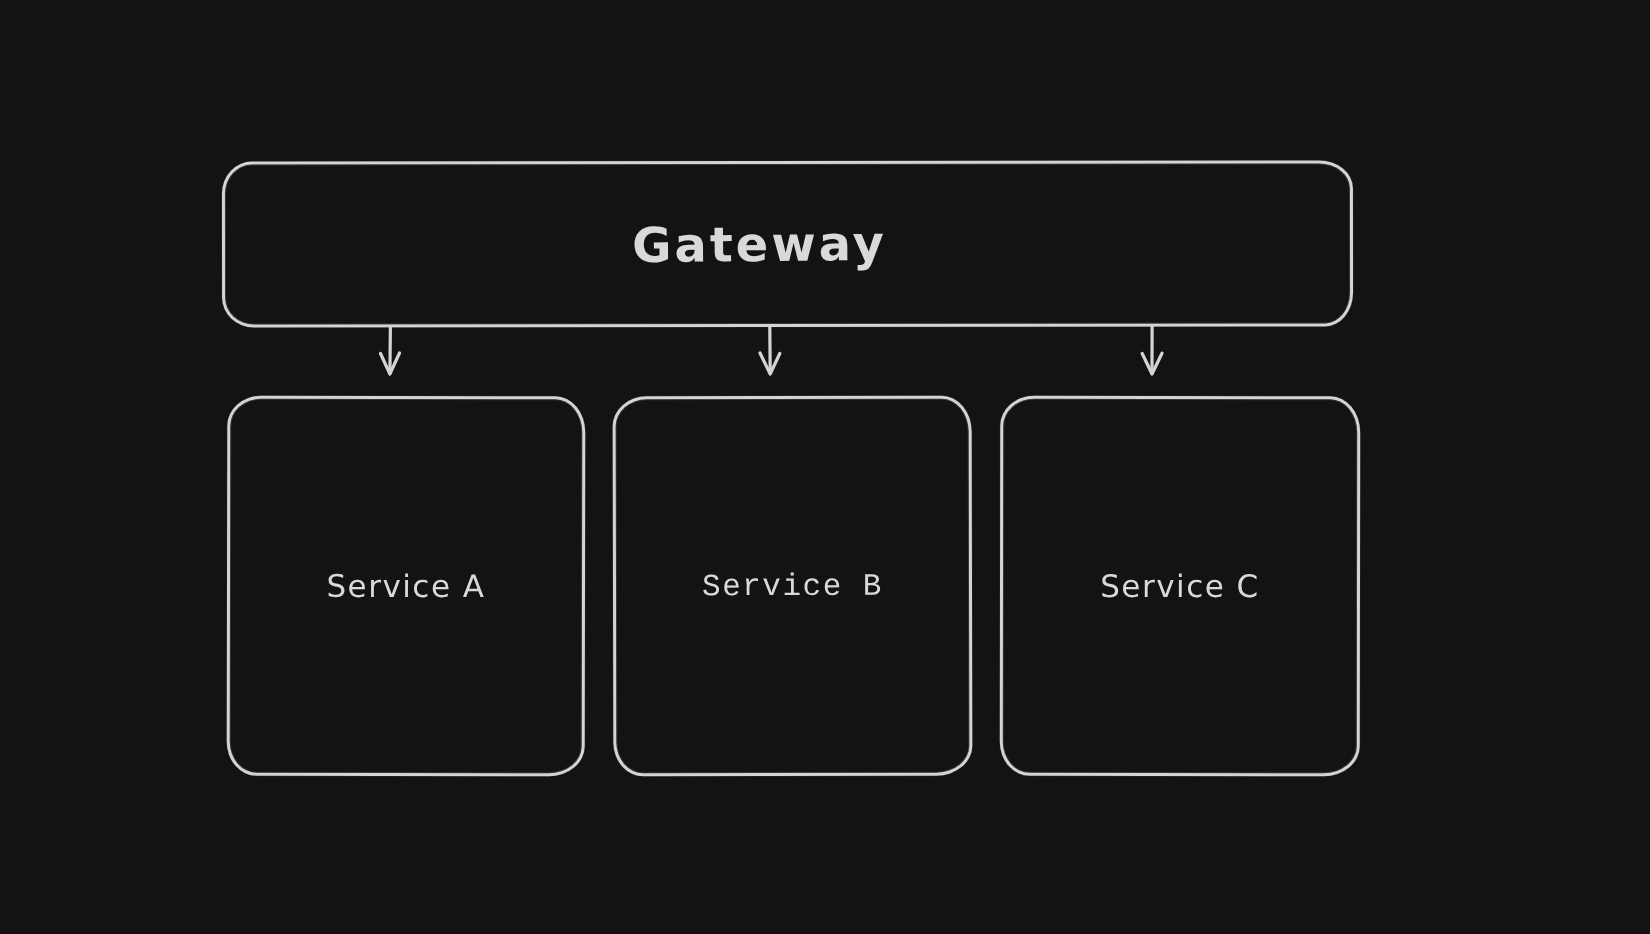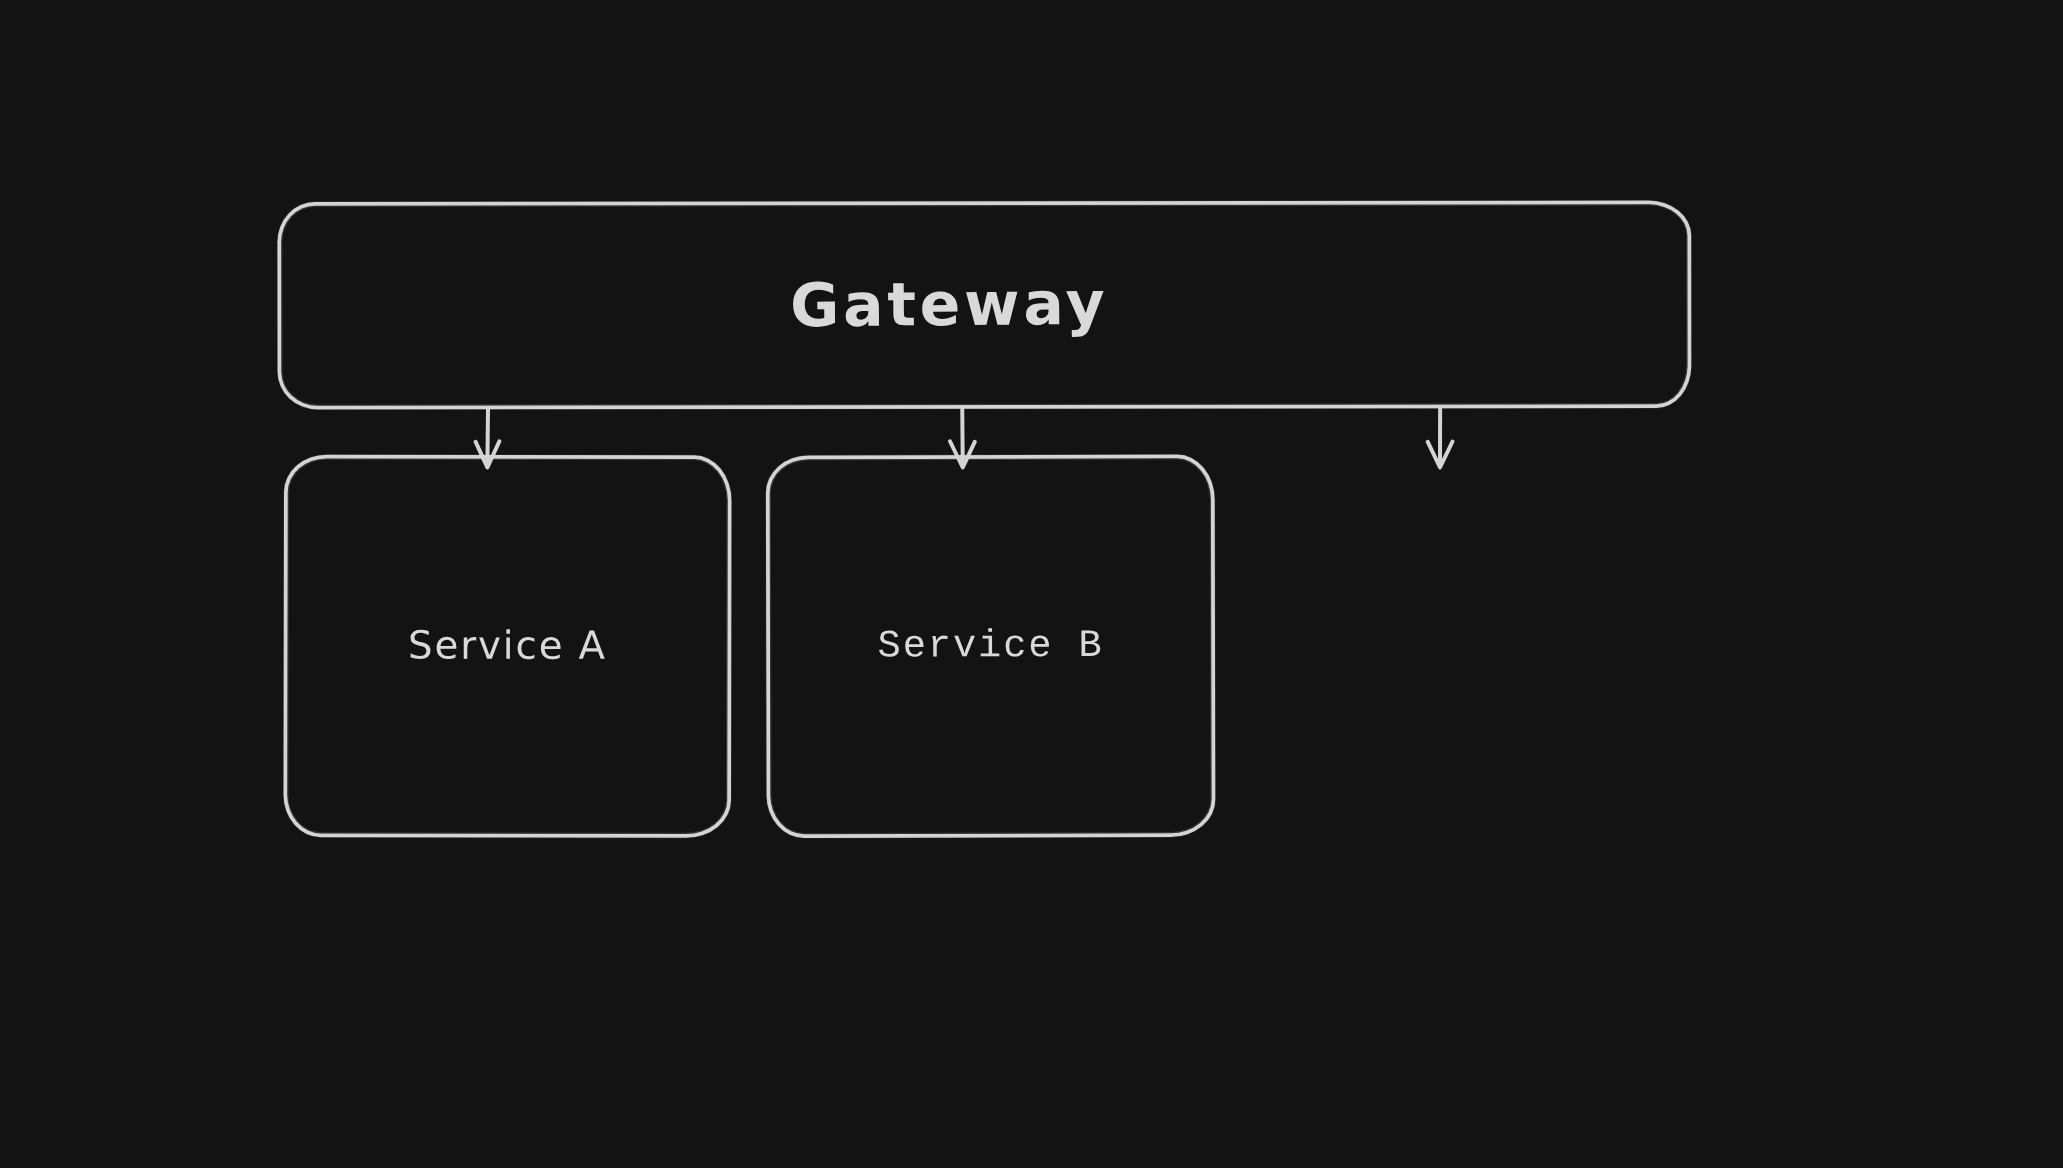--- a/index.html
+++ b/index.html
@@ -32,21 +32,21 @@
   .gateway{
     left:222px;top:161px;width:1131px;height:166px;
     border-radius:30px 34px 28px 32px / 32px 28px 34px 30px;
     transform:rotate(-0.06deg);
   }
   .gateway .label{
     font-size:48px;font-weight:600;letter-spacing:3px;
     transform:translateX(-28px) rotate(-0.4deg);
   }
   .service{
-    top:364px;height:306px;
+    top:396px;height:380px;
     border-radius:34px 30px 36px 30px / 30px 36px 30px 34px;
   }
   .service .label{
     font-size:31px;font-weight:500;letter-spacing:1.5px;
   }
   #service-a{left:227px;width:358px;transform:rotate(0.10deg);}
   #service-b{left:613px;width:359px;transform:rotate(-0.12deg);font-family:Liberation Mono, monospace;}
   #service-c{left:1000px;width:360px;transform:rotate(0.08deg);}
   .arrow{
     position:absolute;top:326px;width:30px;height:50px;
@@ -85,14 +85,17 @@
   </svg>
 
   <div class="node service" id="service-a">
     <span class="label">Service A</span>
   </div>
 
   <div class="node service" id="service-b">
     <span class="label">Service B</span>
   </div>
 
+  <div class="node service" id="service-c">
+    <span class="label">Service C</span>
+  </div>
 
 </div>
 
 </body></html>

